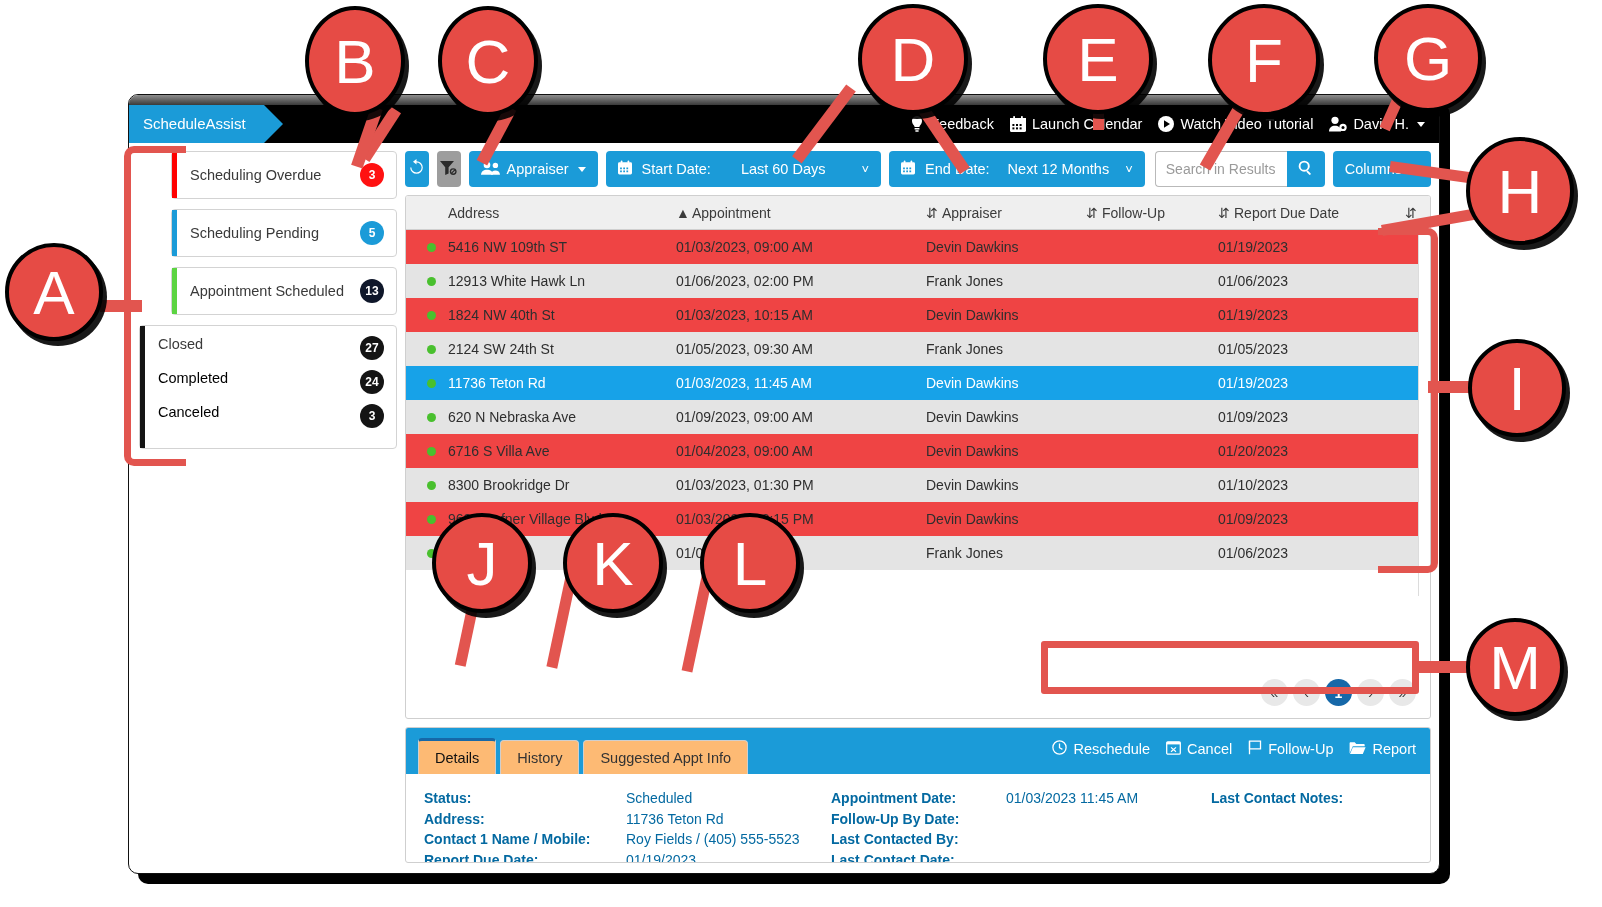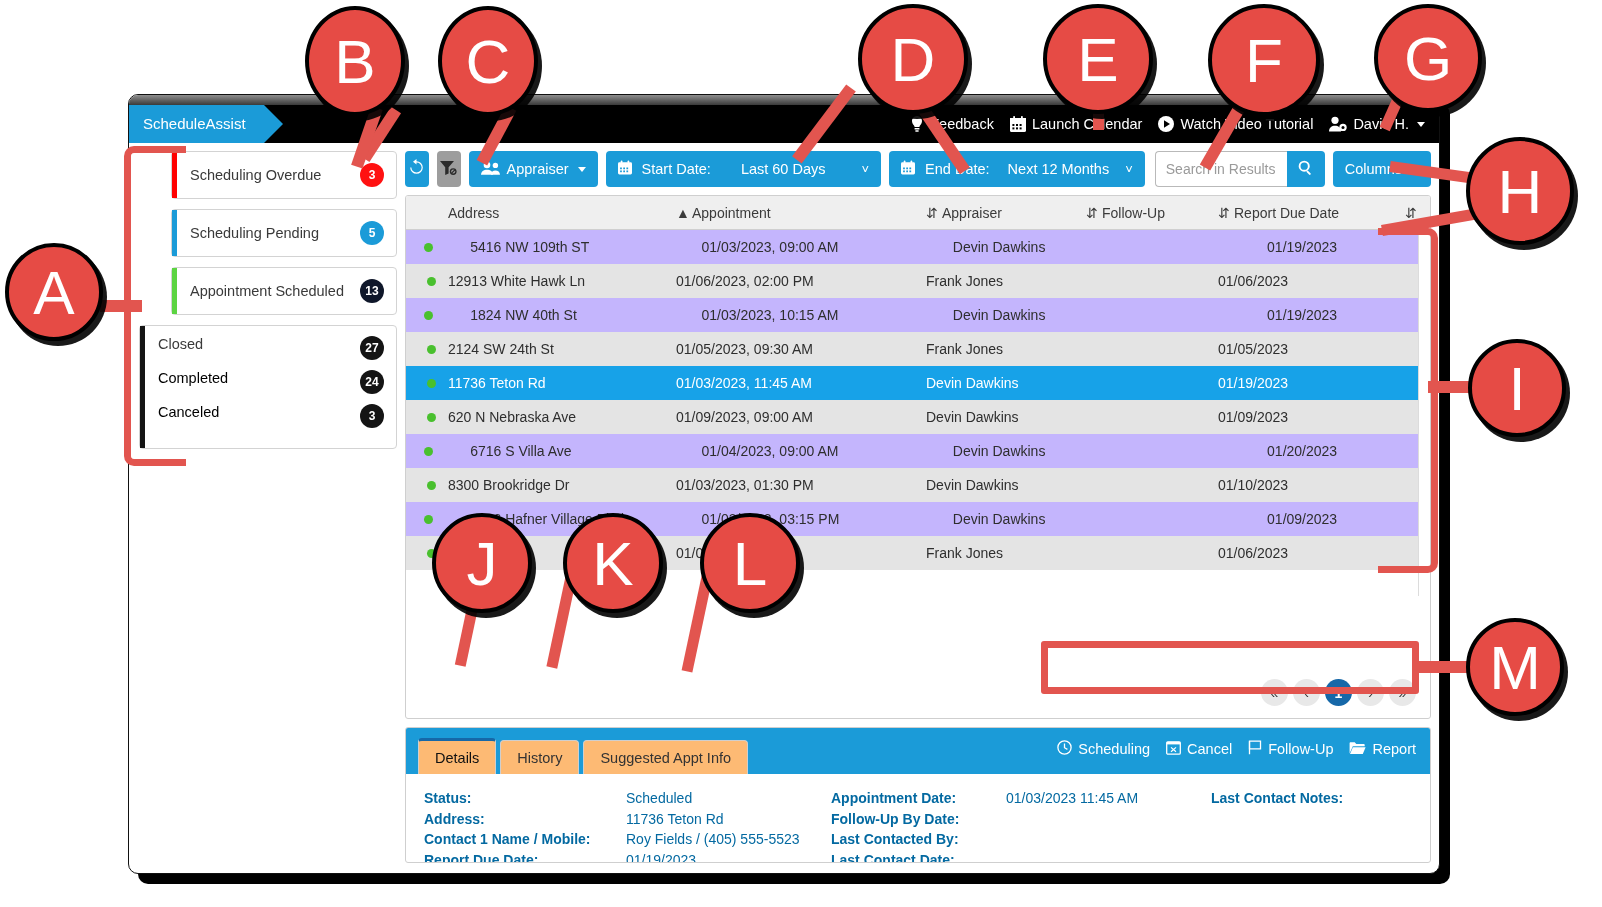--- a/index.html
+++ b/index.html
@@ -119,21 +119,21 @@
     height:34px; background:#efefef; border-bottom:1px solid #cfcfcf;
     display:flex; align-items:center; padding:0 0 0 0; position:relative;
   }
   .th{ font-size:14px; color:#3b3b3b; display:flex; align-items:center; gap:7px; }
   .sort-ico{ display:inline-block; width:9px; }
   #grid-body{ position:relative; height:366px; }
   .row{
     height:34px; display:flex; align-items:center;
     font-size:14px; color:#2e2e2e;
   }
-  .row.odd{ background:#c4b5fd;gap:25px; }
+  .row.odd{ background:#ef4444; }
   .row.even{ background:#e4e4e4; }
   .row.selected{ background:#17a2e8; color:#ffffff; }
   .dot{ width:9px; height:9px; border-radius:50%; background:#49c02e; }
   .c-dot{ width:30px; display:flex; justify-content:flex-end; padding-right:0; }
   .c-addr{ width:240px; padding-left:12px; }
   .c-appt{ width:250px; }
   .c-apr{ width:160px; }
   .c-fup{ width:132px; }
   .c-due{ width:180px; }
   #grid-scroll{
@@ -572,21 +572,21 @@
       </div>
 
       <div id="detail-actions">
         <div class="act">
           <span>
             <svg width="15" height="15" viewBox="0 0 15 15">
                 <circle cx="7.5" cy="7.5" r="6.6" fill="none" stroke="#fff" stroke-width="1.3"></circle>
                 <path d="M7.5 3.6v4.1l2.9 1.7" stroke="#fff" stroke-width="1.3" fill="none"></path>
               </svg>
           </span>
-          <span>Scheduling</span>
+          <span>Reschedule</span>
         </div>
         <div class="act">
           <span>
             <svg width="15" height="15" viewBox="0 0 15 15">
                 <rect x="0.7" y="1.8" width="13.6" height="12.4" rx="1.3" fill="none" stroke="#fff" stroke-width="1.3"></rect>
                 <rect x="0.7" y="1.8" width="13.6" height="2.6" fill="#fff"></rect>
                 <path d="M5 7.4l5 4.4M10 7.4l-5 4.4" stroke="#fff" stroke-width="1.2"></path>
               </svg>
           </span>
           <span>Cancel</span>

